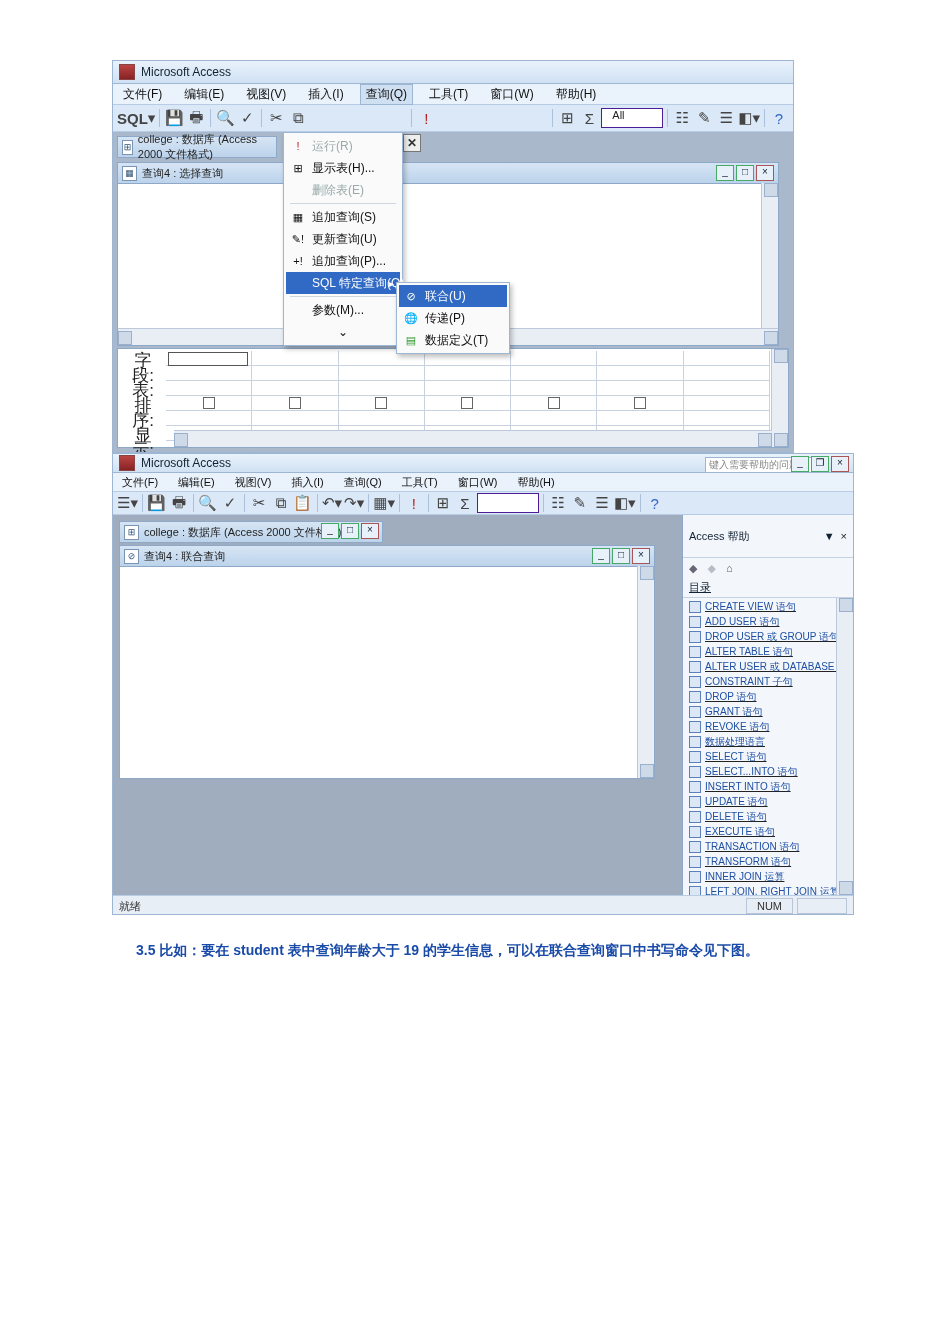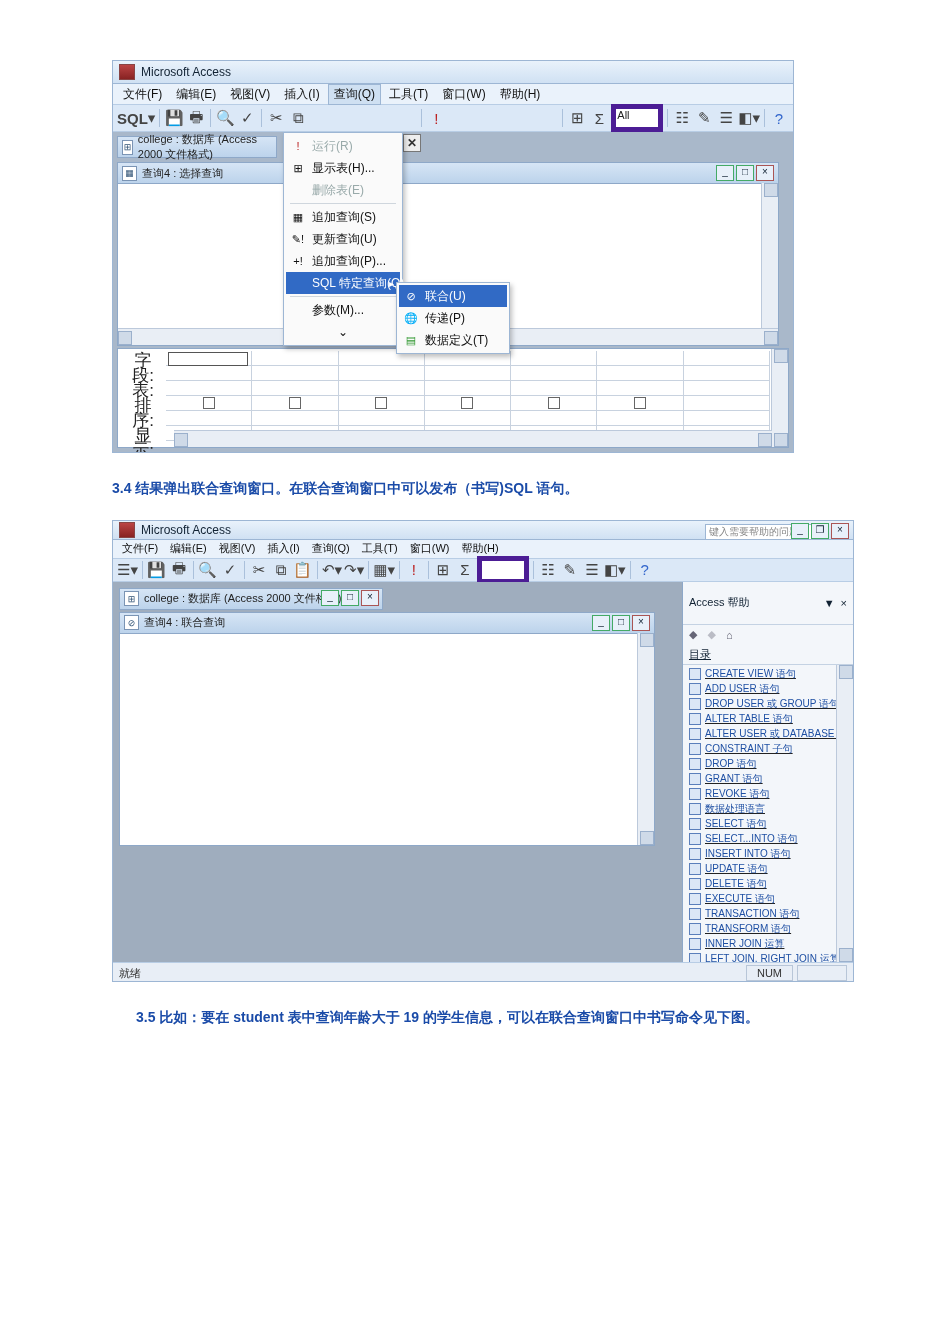--- a/index.html
+++ b/index.html
@@ -50,21 +50,21 @@
     background: #e8f0fa; font-size: 10px; line-height: 12px; text-align: center;
     color: #123; cursor: pointer;
   }
   .winbtn.close { border-color: #a55; }
 
   .menubar {
     display: flex; align-items: center;
     height: 20px;
     background: #eaf2fb;
     padding: 0 4px;
-    gap: 2px;
+    gap: 10px;
   }
   .menu-item {
     padding: 2px 6px;
     color: #111;
     cursor: default;
   }
   .menu-item.open { background: #cfe0f2; border: 1px solid #9db6d4; padding: 1px 5px; }
 
   .toolbar {
     display: flex; align-items: center;
@@ -76,22 +76,22 @@
     gap: 2px;
   }
   .tbtn {
     min-width: 20px; height: 20px;
     display: inline-flex; align-items: center; justify-content: center;
     font-size: 15px; color: #444;
     cursor: pointer;
   }
   .tsep { width: 1px; height: 18px; background: #aac0db; margin: 0 2px; }
   .tselect {
-    height: 18px; width: 40px; border: 5px solid #4c1d95;
-    background: #fff; font-size: 11px; padding: 0 1px;
+    height: 18px; width: 40px; border: 1px solid #4c1d95;
+    background: #fff; font-size: 11px; padding: 0 10px;
   }
 
   
   .mdi {
     background: #a9b8ca;
     position: relative;
     overflow: hidden;
   }
   .child-titlebar {
     display: flex; align-items: center;
@@ -494,21 +494,20 @@
             <div class="qcell"></div>
             <div class="qcell"></div>
         </div>
         <div class="scroll-v"></div>
         <div class="scroll-h"></div>
       </div>
 
     </div>
   </div>
 
-  <p class="heading" style="text-indent:0;">3.4 结果弹出联合查询窗口。在联合查询窗口中可以发布（书写)SQL 语句。</p>
 
   <div class="access-win shot2">
     <div class="titlebar">
       <div class="app-icon"></div>
       <div class="title">Microsoft Access</div>
       <div class="ask-box">键入需要帮助的问题</div>
       <div class="winbtns">
         <div class="winbtn">_</div>
         <div class="winbtn">❐</div>
         <div class="winbtn close">×</div>

